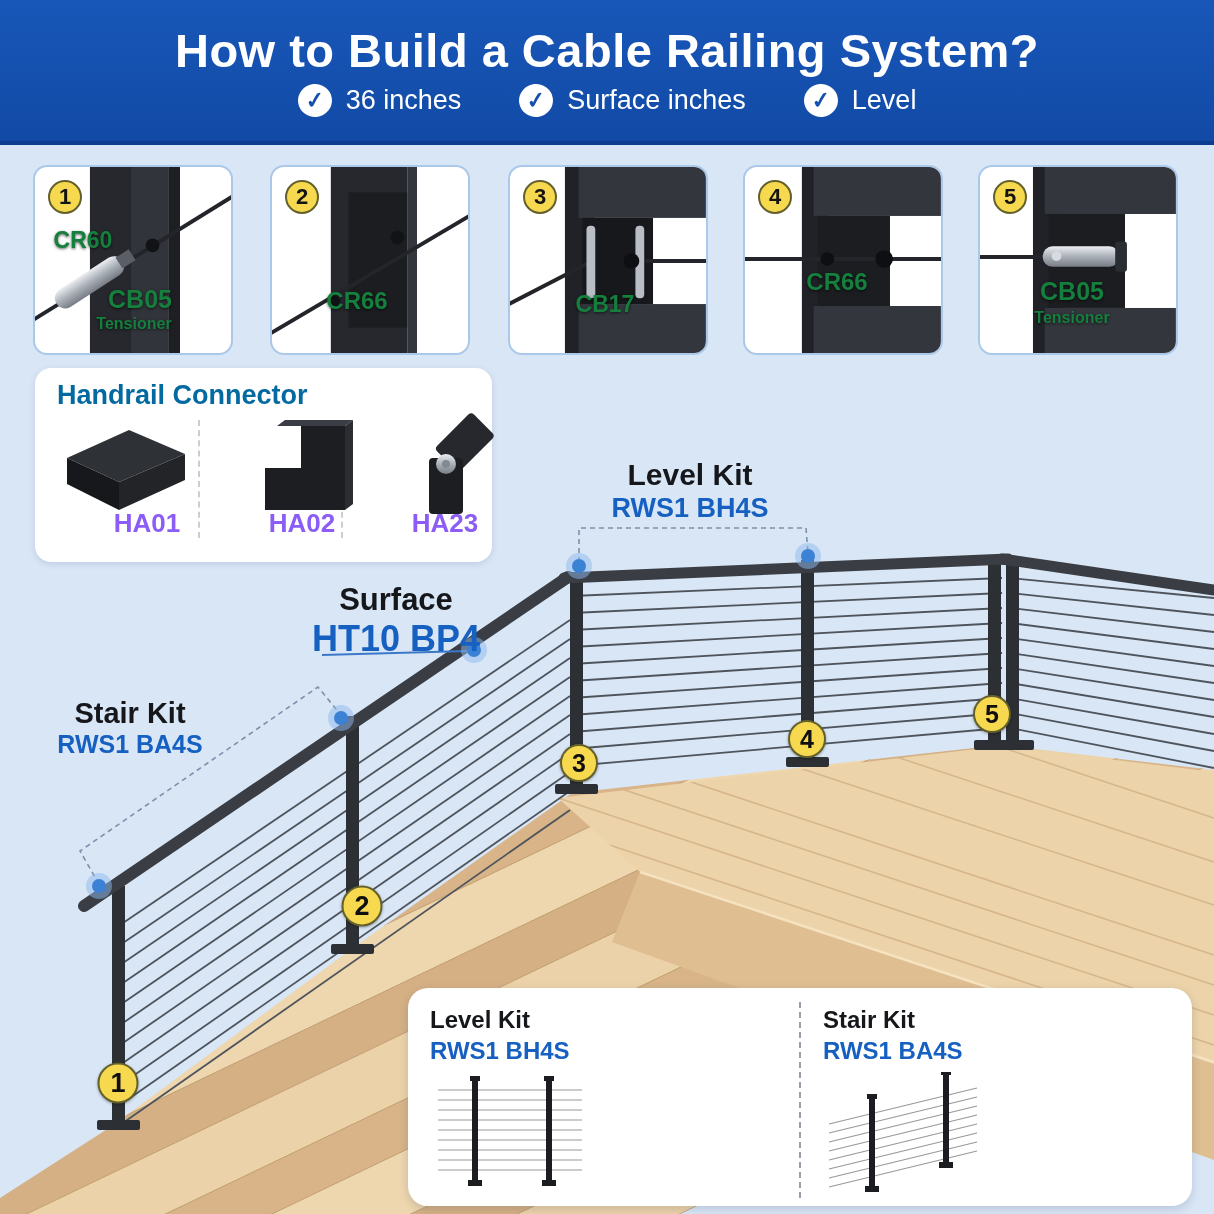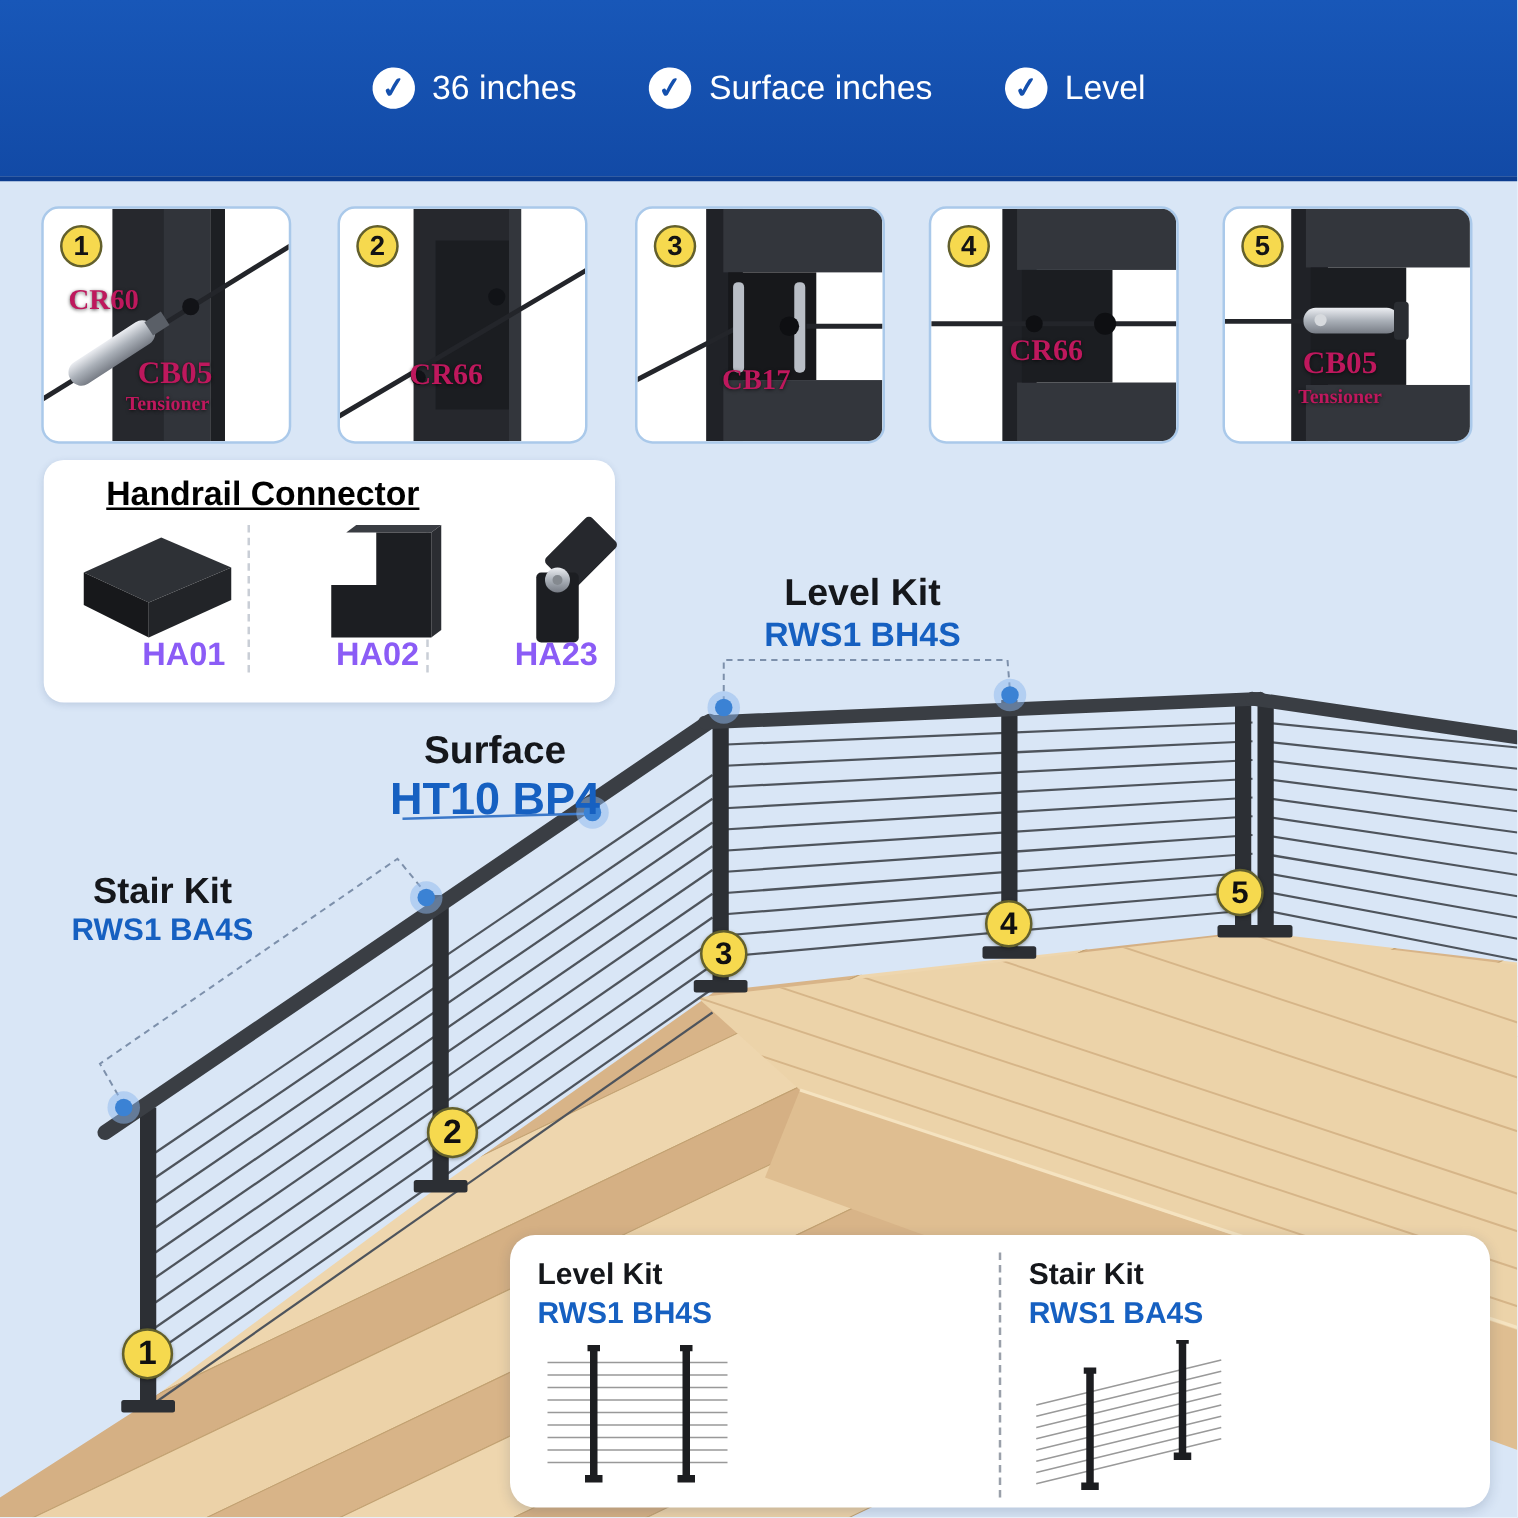--- a/index.html
+++ b/index.html
@@ -16,27 +16,27 @@
   .check{width:34px;height:33px;border-radius:50%;background:#fff;color:#1450ae;
     display:flex;align-items:center;justify-content:center;font-size:23px;font-weight:800;transform:rotate(-6deg);}
 
   
   .thumb{position:absolute;top:165px;width:200px;height:190px;background:#fff;
     border:2px solid #aac9ea;border-radius:14px;overflow:hidden;box-sizing:border-box;}
   .thumb svg{position:absolute;left:0;top:0;}
   .numchip{position:absolute;left:13px;top:13px;width:34px;height:34px;border-radius:50%;
     background:#f6d94e;border:2px solid #63602c;color:#141414;display:flex;align-items:center;
     justify-content:center;font-size:22px;font-weight:800;box-sizing:border-box;z-index:3;}
-  .thumb-label{position:absolute;color:#be185d;font-weight:800;text-shadow:0 1px 3px rgba(0,0,0,.65);
-    transform:translateX(-50%);white-space:nowrap;z-index:2;font-family:Liberation Serif, serif;}
+  .thumb-label{position:absolute;color:#15803d;font-weight:800;text-shadow:0 1px 3px rgba(0,0,0,.65);
+    transform:translateX(-50%);white-space:nowrap;z-index:2;}
 
   
   .hc-panel{position:absolute;left:35px;top:368px;width:457px;height:194px;background:#fff;
     border-radius:16px;box-shadow:0 2px 6px rgba(40,70,120,.15);}
-  .hc-title{position:absolute;left:50px;top:12px;font-size:27px;font-weight:800;color:#000000;text-decoration:underline;}
+  .hc-title{position:absolute;left:22px;top:12px;font-size:27px;font-weight:800;color:#0369a1;}
   .hc-sep{position:absolute;top:52px;height:118px;border-left:2px dashed #c9ced6;}
   .hc-item-label{position:absolute;transform:translateX(-50%);font-size:26px;font-weight:800;color:#8b5cf6;}
   .hc-img{position:absolute;}
 
   
   .scene-svg{position:absolute;left:0;top:520px;z-index:1;}
   .scene-label{position:absolute;z-index:5;text-align:center;transform:translateX(-50%);line-height:1.15;white-space:nowrap;}
   .scene-label .t{font-weight:800;color:#15171b;}
   .scene-label .c{font-weight:700;color:#1660c1;}
   .lab-level .t{font-size:30px;} .lab-level .c{font-size:27px;}
@@ -56,20 +56,21 @@
   .leg-title{font-size:24px;font-weight:800;color:#15171b;line-height:1.2;}
   .leg-code{font-size:24px;font-weight:800;color:#1660c1;line-height:1.3;}
   .leg-diagram{margin-top:6px;}
 </style>
 </head>
 <body>
 
 <div class="canvas">
 
   <div class="header">
+    <div class="header-title">How to Build a Cable Railing System?</div>
     <div class="feature-row">
       <div class="feature">
         <span class="check">✓</span>
         <span>36 inches</span>
       </div>
       <div class="feature">
         <span class="check">✓</span>
         <span>Surface inches</span>
       </div>
       <div class="feature">

